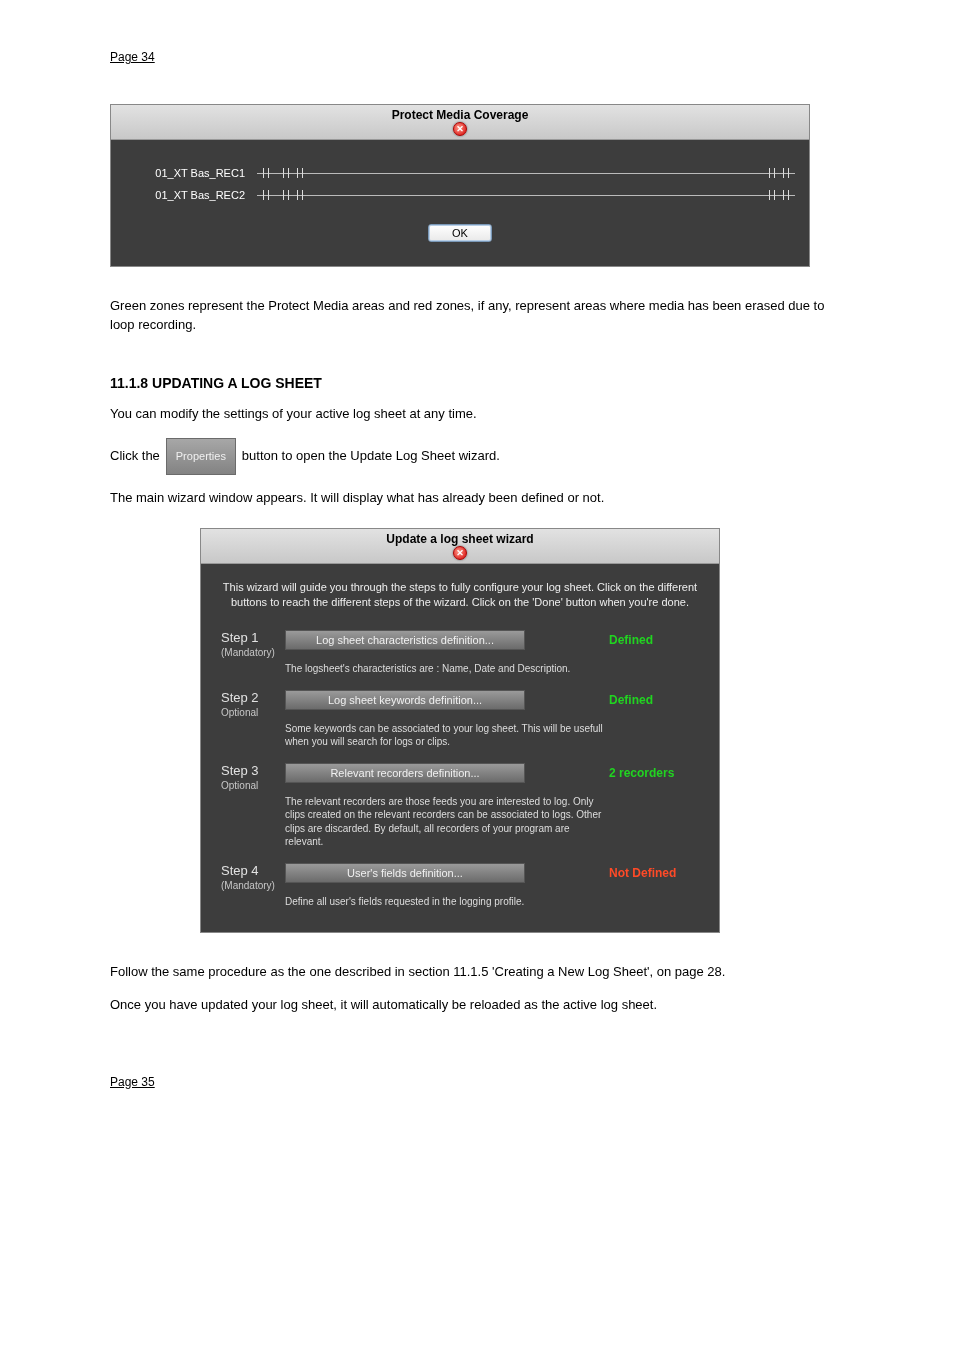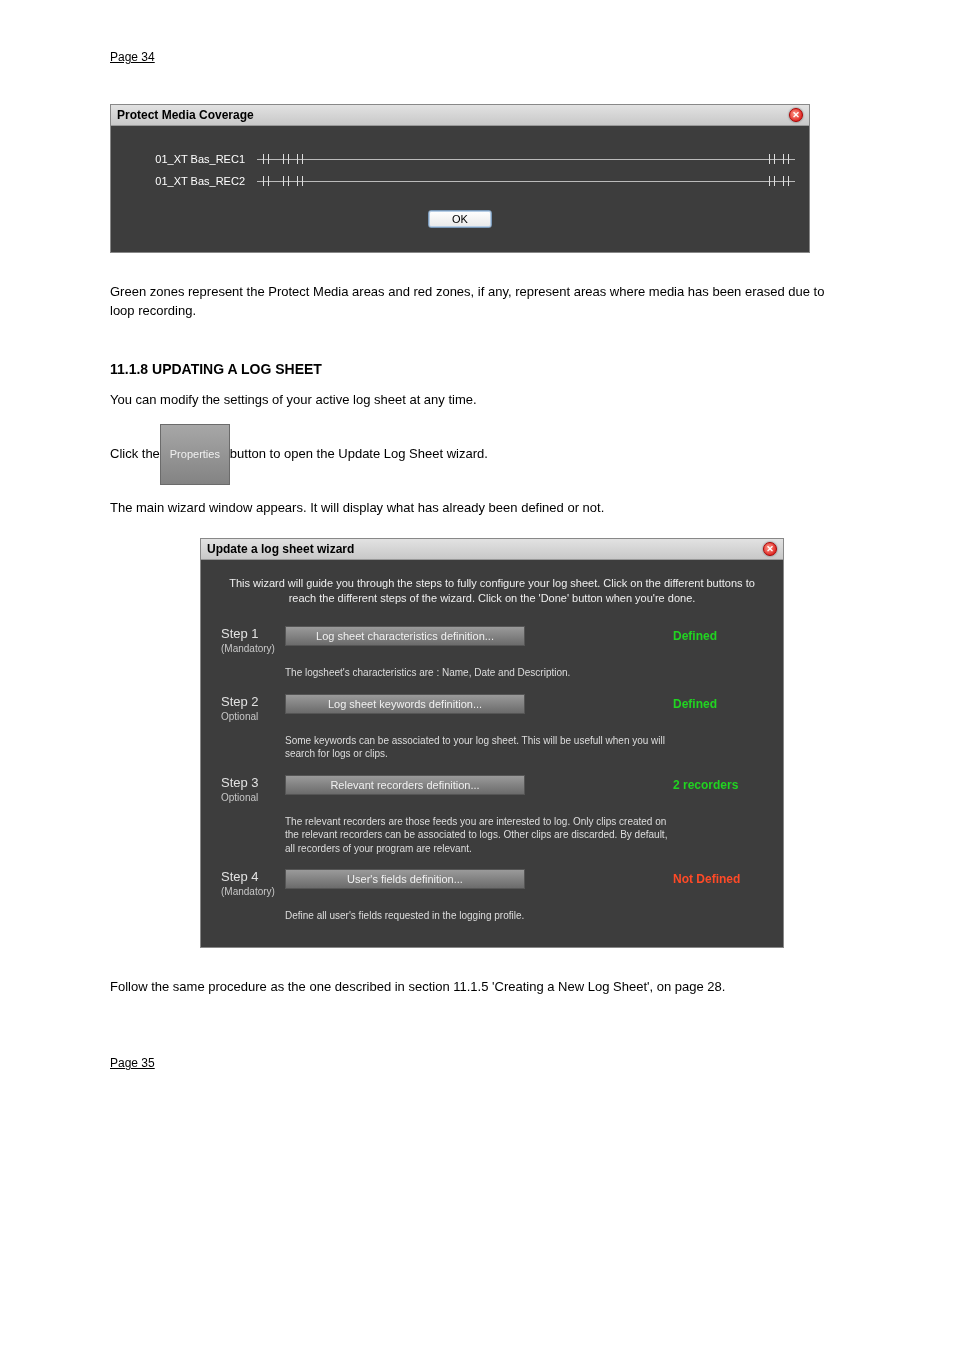--- a/index.html
+++ b/index.html
@@ -32,20 +32,21 @@
   .titlebar {
     background: linear-gradient(#e2e2e2, #c8c8c8);
     color: #000;
     font-weight: bold;
     font-size: 12px;
     padding: 3px 6px;
     display: flex;
     align-items: center;
     justify-content: space-between;
     border-bottom: 1px solid #999;
+    flex-direction: column;
   }
   .close-btn {
     width: 14px; height: 14px;
     background: radial-gradient(circle at 40% 40%, #ff9a8a, #d40000);
     border-radius: 50%;
     display: flex;
     align-items: center;
     justify-content: center;
     color:#fff;
     font-size:9px;
@@ -118,32 +119,32 @@
   .body-text.small-gap { margin: 6px 0 18px 0; }
   h3.section {
     font-size: 14px;
     font-weight: bold;
     margin: 40px 0 10px 0;
   }
 
   .prop-btn {
     display:inline-block;
     width: 70px;
-    padding: 22px 0;
+    padding: 10px 0;
     text-align:center;
     background: linear-gradient(#a7a7a7,#838383);
     color: #f0f0f0;
     font-size: 11px;
     border: 1px solid #6b6b6b;
     vertical-align: middle;
   }
 
   
   .dlg2 {
-    width: 584px;
+    width: 520px;
     background: #3d3d3d;
     border: 1px solid #888;
     margin: 20px 0 0 90px;
     color: #fff;
     font-size: 11px;
   }
   .dlg2 .titlebar {
     font-weight: bold;
     font-size: 12px;
   }
@@ -177,21 +178,21 @@
   .step-mid { flex:1; }
   .step-btn {
     width: 240px;
     display:block;
     text-align:center;
     background: linear-gradient(#9a9a9a,#6b6b6b);
     border: 1px solid #555;
     padding: 3px 6px;
     color: #f0f0f0;
     font-size: 11px;
-    margin-bottom: 20px;
+    margin-bottom: 12px;
   }
   .step-desc {
     font-size: 10px;
     color: #ddd;
     line-height: 1.35;
     max-width: 400px;
   }
   .step-status {
     width: 90px;
     font-weight: bold;
@@ -203,20 +204,21 @@
   .red { color: #ff4a27; }
   .dlg2-footer {
     text-align: right;
     padding: 8px 12px 10px 0;
   }
   .dlg2-footer .win-btn { min-width: 56px; margin-left:4px; }
 
   .inline-icon-txt {
     display:inline-flex;
     align-items:center;
+    gap:6px;
     vertical-align:middle;
   }
 </style>
 </head>
 <body>
 
 <div class="page">
 
   <div class="page-num top">Page 34</div>
 
@@ -323,16 +325,17 @@
           <button class="step-btn">User's fields definition...</button>
           <div class="step-desc">Define all user's fields requested in the logging profile.</div>
         </div>
         <div class="step-status red">Not Defined</div>
       </div>
 
     </div>
   </div>
 
   <div class="body-text" style="margin-top:30px">Follow the same procedure as the one described in section 11.1.5 'Creating a New Log Sheet', on page 28.</div>
+  <div class="body-text">Once you have updated your log sheet, it will automatically be reloaded as the active log sheet.</div>
 
   <div class="page-num bottom">Page 35</div>
 
 </div>
 
 </body></html>

